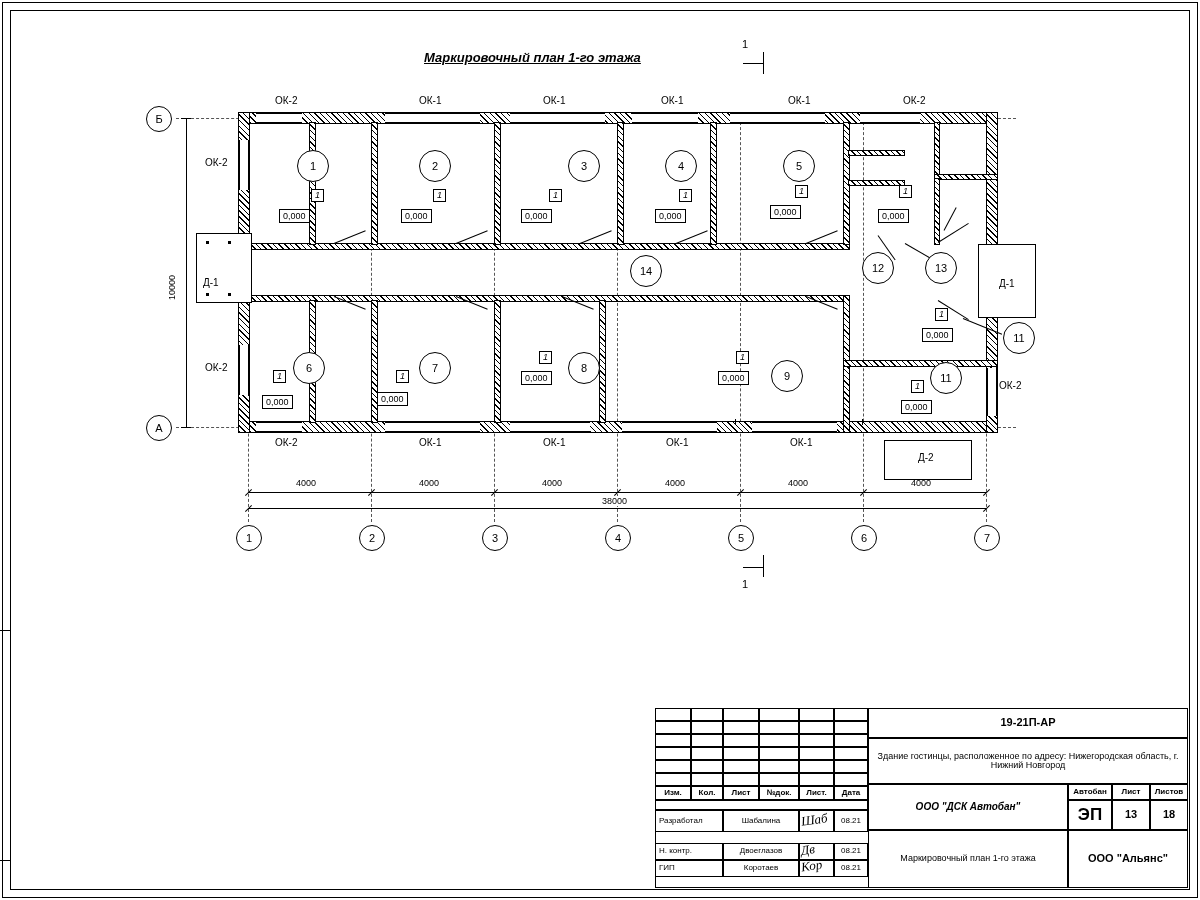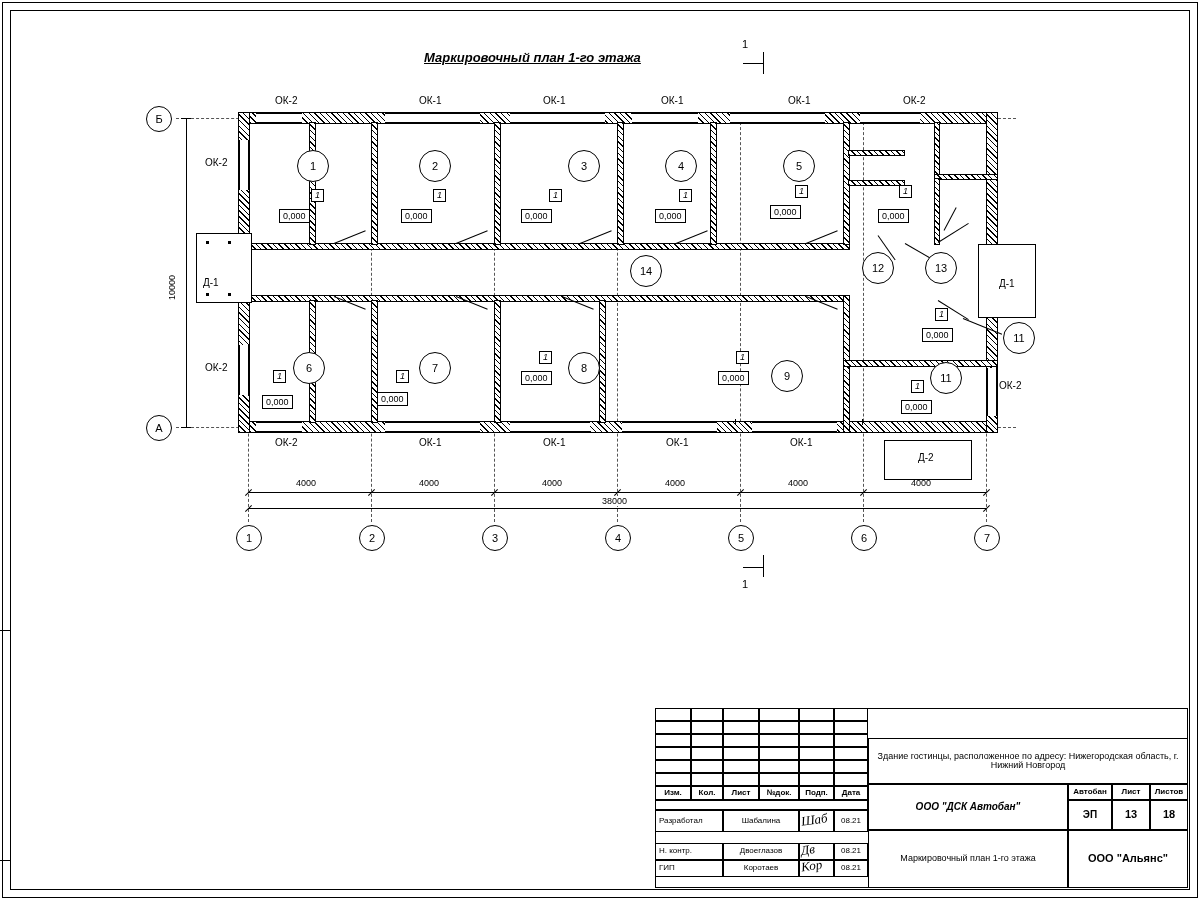--- a/index.html
+++ b/index.html
@@ -257,20 +257,21 @@
   <div class="dimbox" style="left:788px;top:478px;">4000</div>
   <div class="dimbox" style="left:911px;top:478px;">4000</div>
 
   <div class="lt hl" style="left:248px;top:508px;width:738px;"></div>
   <div class="tick" style="left:248px;top:504px;"></div>
   <div class="tick" style="left:986px;top:504px;"></div>
   <div class="dimbox" style="left:600px;top:496px;background:#fff;padding:0 2px;">38000</div>
 
   <div class="tb" style="left:655px;top:708px;width:533px;height:180px;"></div>
 
+  <div class="tb-cell b" style="left:868px;top:708px;width:320px;height:30px;font-size:11px;">19-21П-АР</div>
   <div class="tb-cell" style="left:868px;top:738px;width:320px;height:46px;padding:2px 6px;">Здание гостинцы, расположенное по адресу: Нижегородская область, г. Нижний Новгород</div>
 
   <div class="tb-cell" style="left:655px;top:708px;width:36px;height:13px;"></div>
   <div class="tb-cell" style="left:691px;top:708px;width:32px;height:13px;"></div>
   <div class="tb-cell" style="left:723px;top:708px;width:36px;height:13px;"></div>
   <div class="tb-cell" style="left:759px;top:708px;width:40px;height:13px;"></div>
   <div class="tb-cell" style="left:799px;top:708px;width:35px;height:13px;"></div>
   <div class="tb-cell" style="left:834px;top:708px;width:34px;height:13px;"></div>
 
   <div class="tb-cell" style="left:655px;top:721px;width:36px;height:13px;"></div>
@@ -305,21 +306,21 @@
   <div class="tb-cell" style="left:691px;top:773px;width:32px;height:13px;"></div>
   <div class="tb-cell" style="left:723px;top:773px;width:36px;height:13px;"></div>
   <div class="tb-cell" style="left:759px;top:773px;width:40px;height:13px;"></div>
   <div class="tb-cell" style="left:799px;top:773px;width:35px;height:13px;"></div>
   <div class="tb-cell" style="left:834px;top:773px;width:34px;height:13px;"></div>
 
   <div class="tb-cell small b" style="left:655px;top:786px;width:36px;height:14px;">Изм.</div>
   <div class="tb-cell small b" style="left:691px;top:786px;width:32px;height:14px;">Кол.</div>
   <div class="tb-cell small b" style="left:723px;top:786px;width:36px;height:14px;">Лист</div>
   <div class="tb-cell small b" style="left:759px;top:786px;width:40px;height:14px;">№док.</div>
-  <div class="tb-cell small b" style="left:799px;top:786px;width:35px;height:14px;">Подп.</div>
+  <div class="tb-cell small b" style="left:799px;top:786px;width:35px;height:14px;">Лист.</div>
   <div class="tb-cell small b" style="left:834px;top:786px;width:34px;height:14px;">Дата</div>
 
   <div class="tb-cell" style="left:655px;top:800px;width:213px;height:10px;"></div>
 
   <div class="tb-cell small l" style="left:655px;top:810px;width:68px;height:22px;">Разработал</div>
   <div class="tb-cell small" style="left:723px;top:810px;width:76px;height:22px;">Шабалина</div>
   <div class="tb-cell" style="left:799px;top:810px;width:35px;height:22px;"></div>
   <div class="tb-cell small" style="left:834px;top:810px;width:34px;height:22px;">08.21</div>
 
   <div class="tb-cell small l" style="left:655px;top:843px;width:68px;height:17px;">Н. контр.</div>
@@ -335,20 +336,20 @@
   <div class="sig" style="left:801px;top:812px;">Шаб</div>
   <div class="sig" style="left:801px;top:842px;">Дв</div>
   <div class="sig" style="left:801px;top:858px;">Кор</div>
 
   <div class="tb-cell b" style="left:868px;top:784px;width:200px;height:46px;font-style:italic;font-size:10px;">ООО "ДСК Автобан"</div>
 
   <div class="tb-cell small b" style="left:1068px;top:784px;width:44px;height:16px;">Автобан</div>
   <div class="tb-cell small b" style="left:1112px;top:784px;width:38px;height:16px;">Лист</div>
   <div class="tb-cell small b" style="left:1150px;top:784px;width:38px;height:16px;">Листов</div>
 
-  <div class="tb-cell b" style="left:1068px;top:800px;width:44px;height:30px;font-size:10px;">ЭП</div>
+  <div class="tb-cell b" style="left:1068px;top:800px;width:44px;height:30px;font-size:17px;">ЭП</div>
   <div class="tb-cell b" style="left:1112px;top:800px;width:38px;height:30px;font-size:11px;">13</div>
   <div class="tb-cell b" style="left:1150px;top:800px;width:38px;height:30px;font-size:11px;">18</div>
 
   <div class="tb-cell" style="left:868px;top:830px;width:200px;height:58px;padding:2px 4px;">Маркировочный план 1-го этажа</div>
   <div class="tb-cell b" style="left:1068px;top:830px;width:120px;height:58px;font-size:11px;">ООО "Альянс"</div>
 
 </div>
 
 </body></html>

